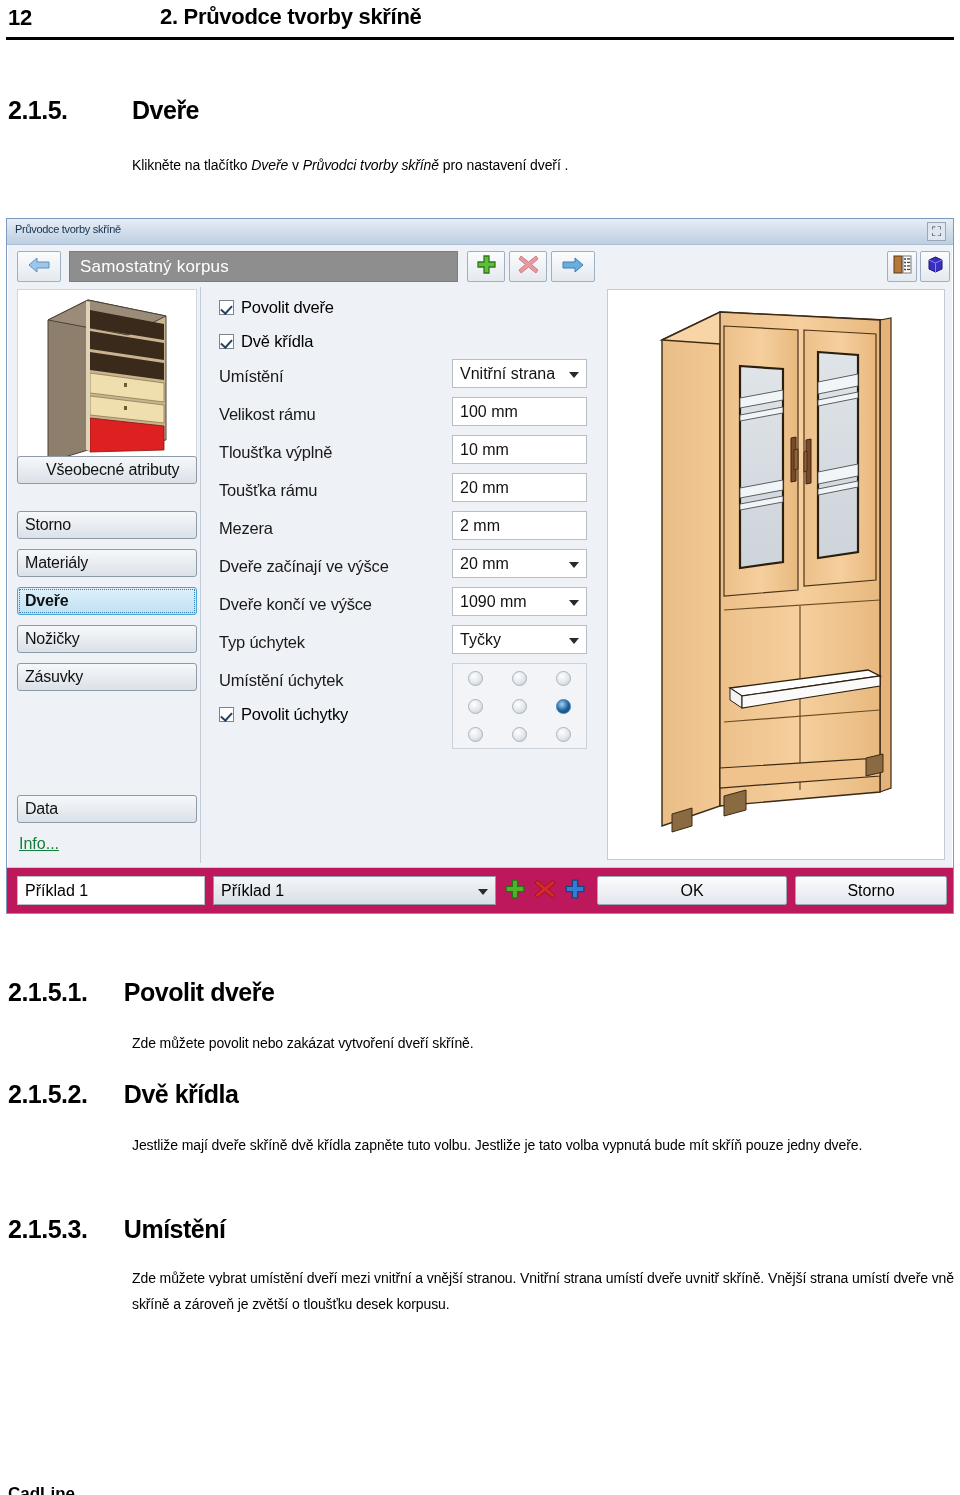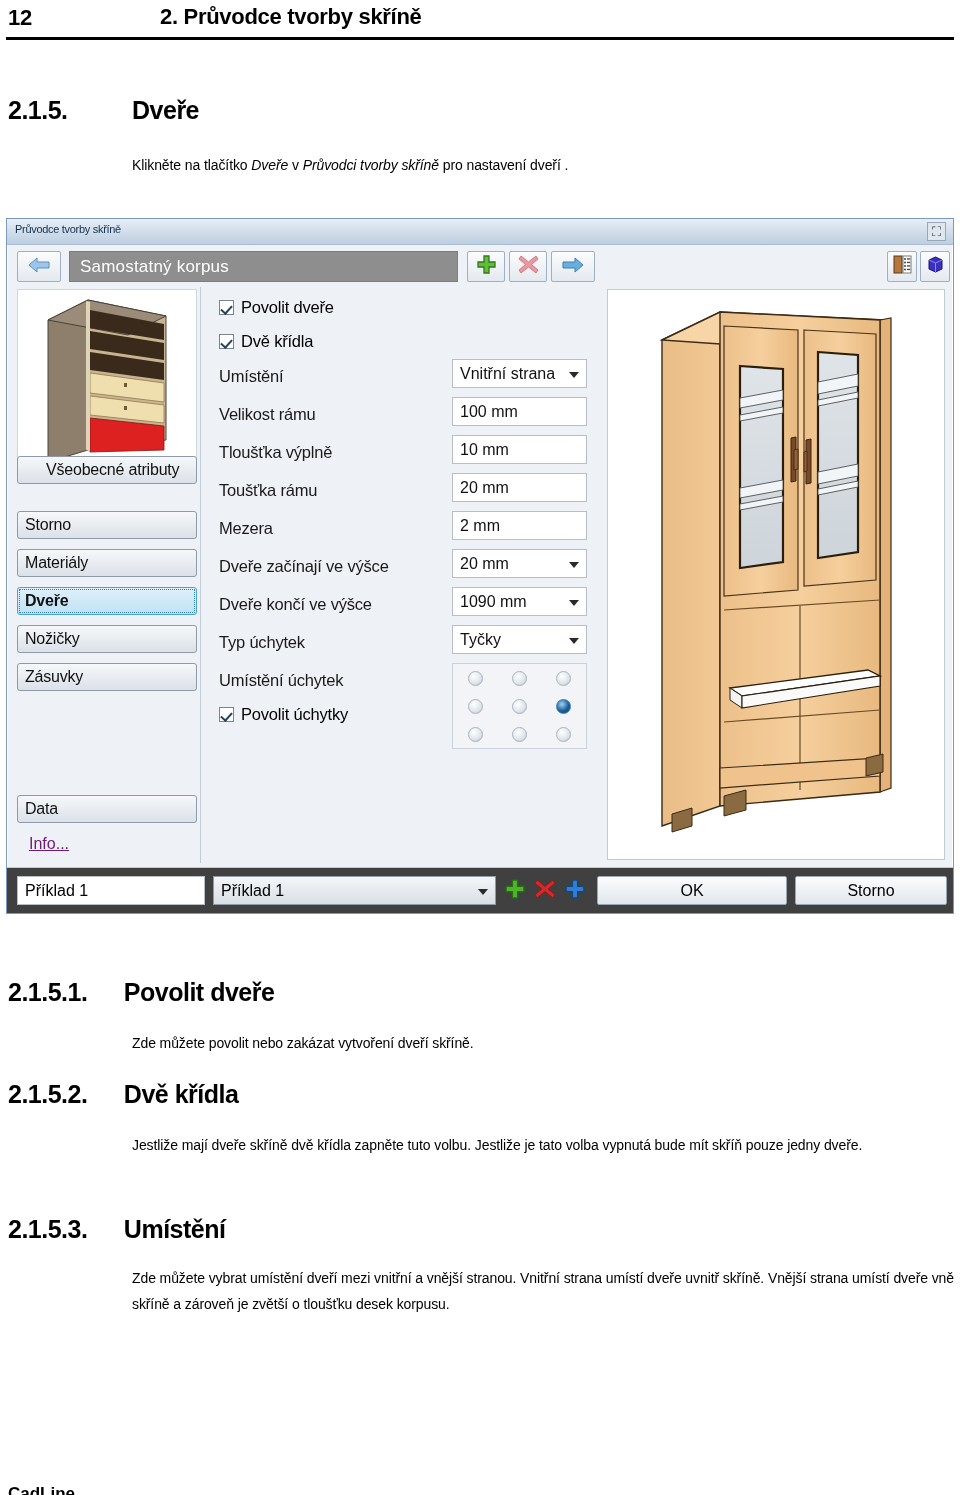--- a/index.html
+++ b/index.html
@@ -112,22 +112,22 @@
     font-size: 16px; color:#111; display:flex; align-items:center;
     padding-left: 7px; letter-spacing:-0.2px;
   }
   .sb-btn.sel {
     background: linear-gradient(to bottom,#dff0fb,#bfe1f5);
     border: 1px solid #4aa6d8;
     outline: 1px dotted #3a7fae; outline-offset: -3px;
     font-weight: bold;
   }
   .sb-link {
-    position:absolute; left: 16px; font-size: 16px;
-    color: #701a75; text-decoration: underline;
+    position:absolute; left: 6px; font-size: 16px;
+    color: #15803d; text-decoration: underline;
   }
 
   .col-mid { position:absolute; left: 200px; top: 0; width: 392px; height: 576px; }
   .frm-label {
     position:absolute; left: 12px; font-size: 16.5px; color:#1a1a1a;
     letter-spacing:-0.2px; white-space:nowrap;
   }
   .frm-field {
     position:absolute; left: 245px; width: 135px; height: 29px;
     background: #ffffff; border: 1px solid #b6bec7;
@@ -170,21 +170,21 @@
   .col-right { position:absolute; left: 596px; top: 0; width: 346px; height: 576px; }
   .preview {
     position:absolute; left: 4px; top: 2px; width: 338px; height: 571px;
     background:#ffffff; border: 1px solid #c2cad3;
     overflow:hidden;
   }
 
   
   .dlg-foot {
     position:absolute; left: 0; bottom: 0; width: 100%; height: 46px;
-    border-top: 1px solid #c3ccd6; background:#404040;
+    border-top: 1px solid #c3ccd6; background:#be185d;
   }
   .foot-name {
     position:absolute; left: 10px; top: 8px; width: 188px; height: 29px;
     background:#fff; border:1px solid #b6bec7;
     font-size:16px; display:flex;align-items:center; padding-left:7px;
   }
   .foot-combo {
     position:absolute; left: 206px; top: 8px; width: 283px; height: 29px;
     background: linear-gradient(to bottom,#f3f6f9,#d9dfe6);
     border:1px solid #8e9aa6;

